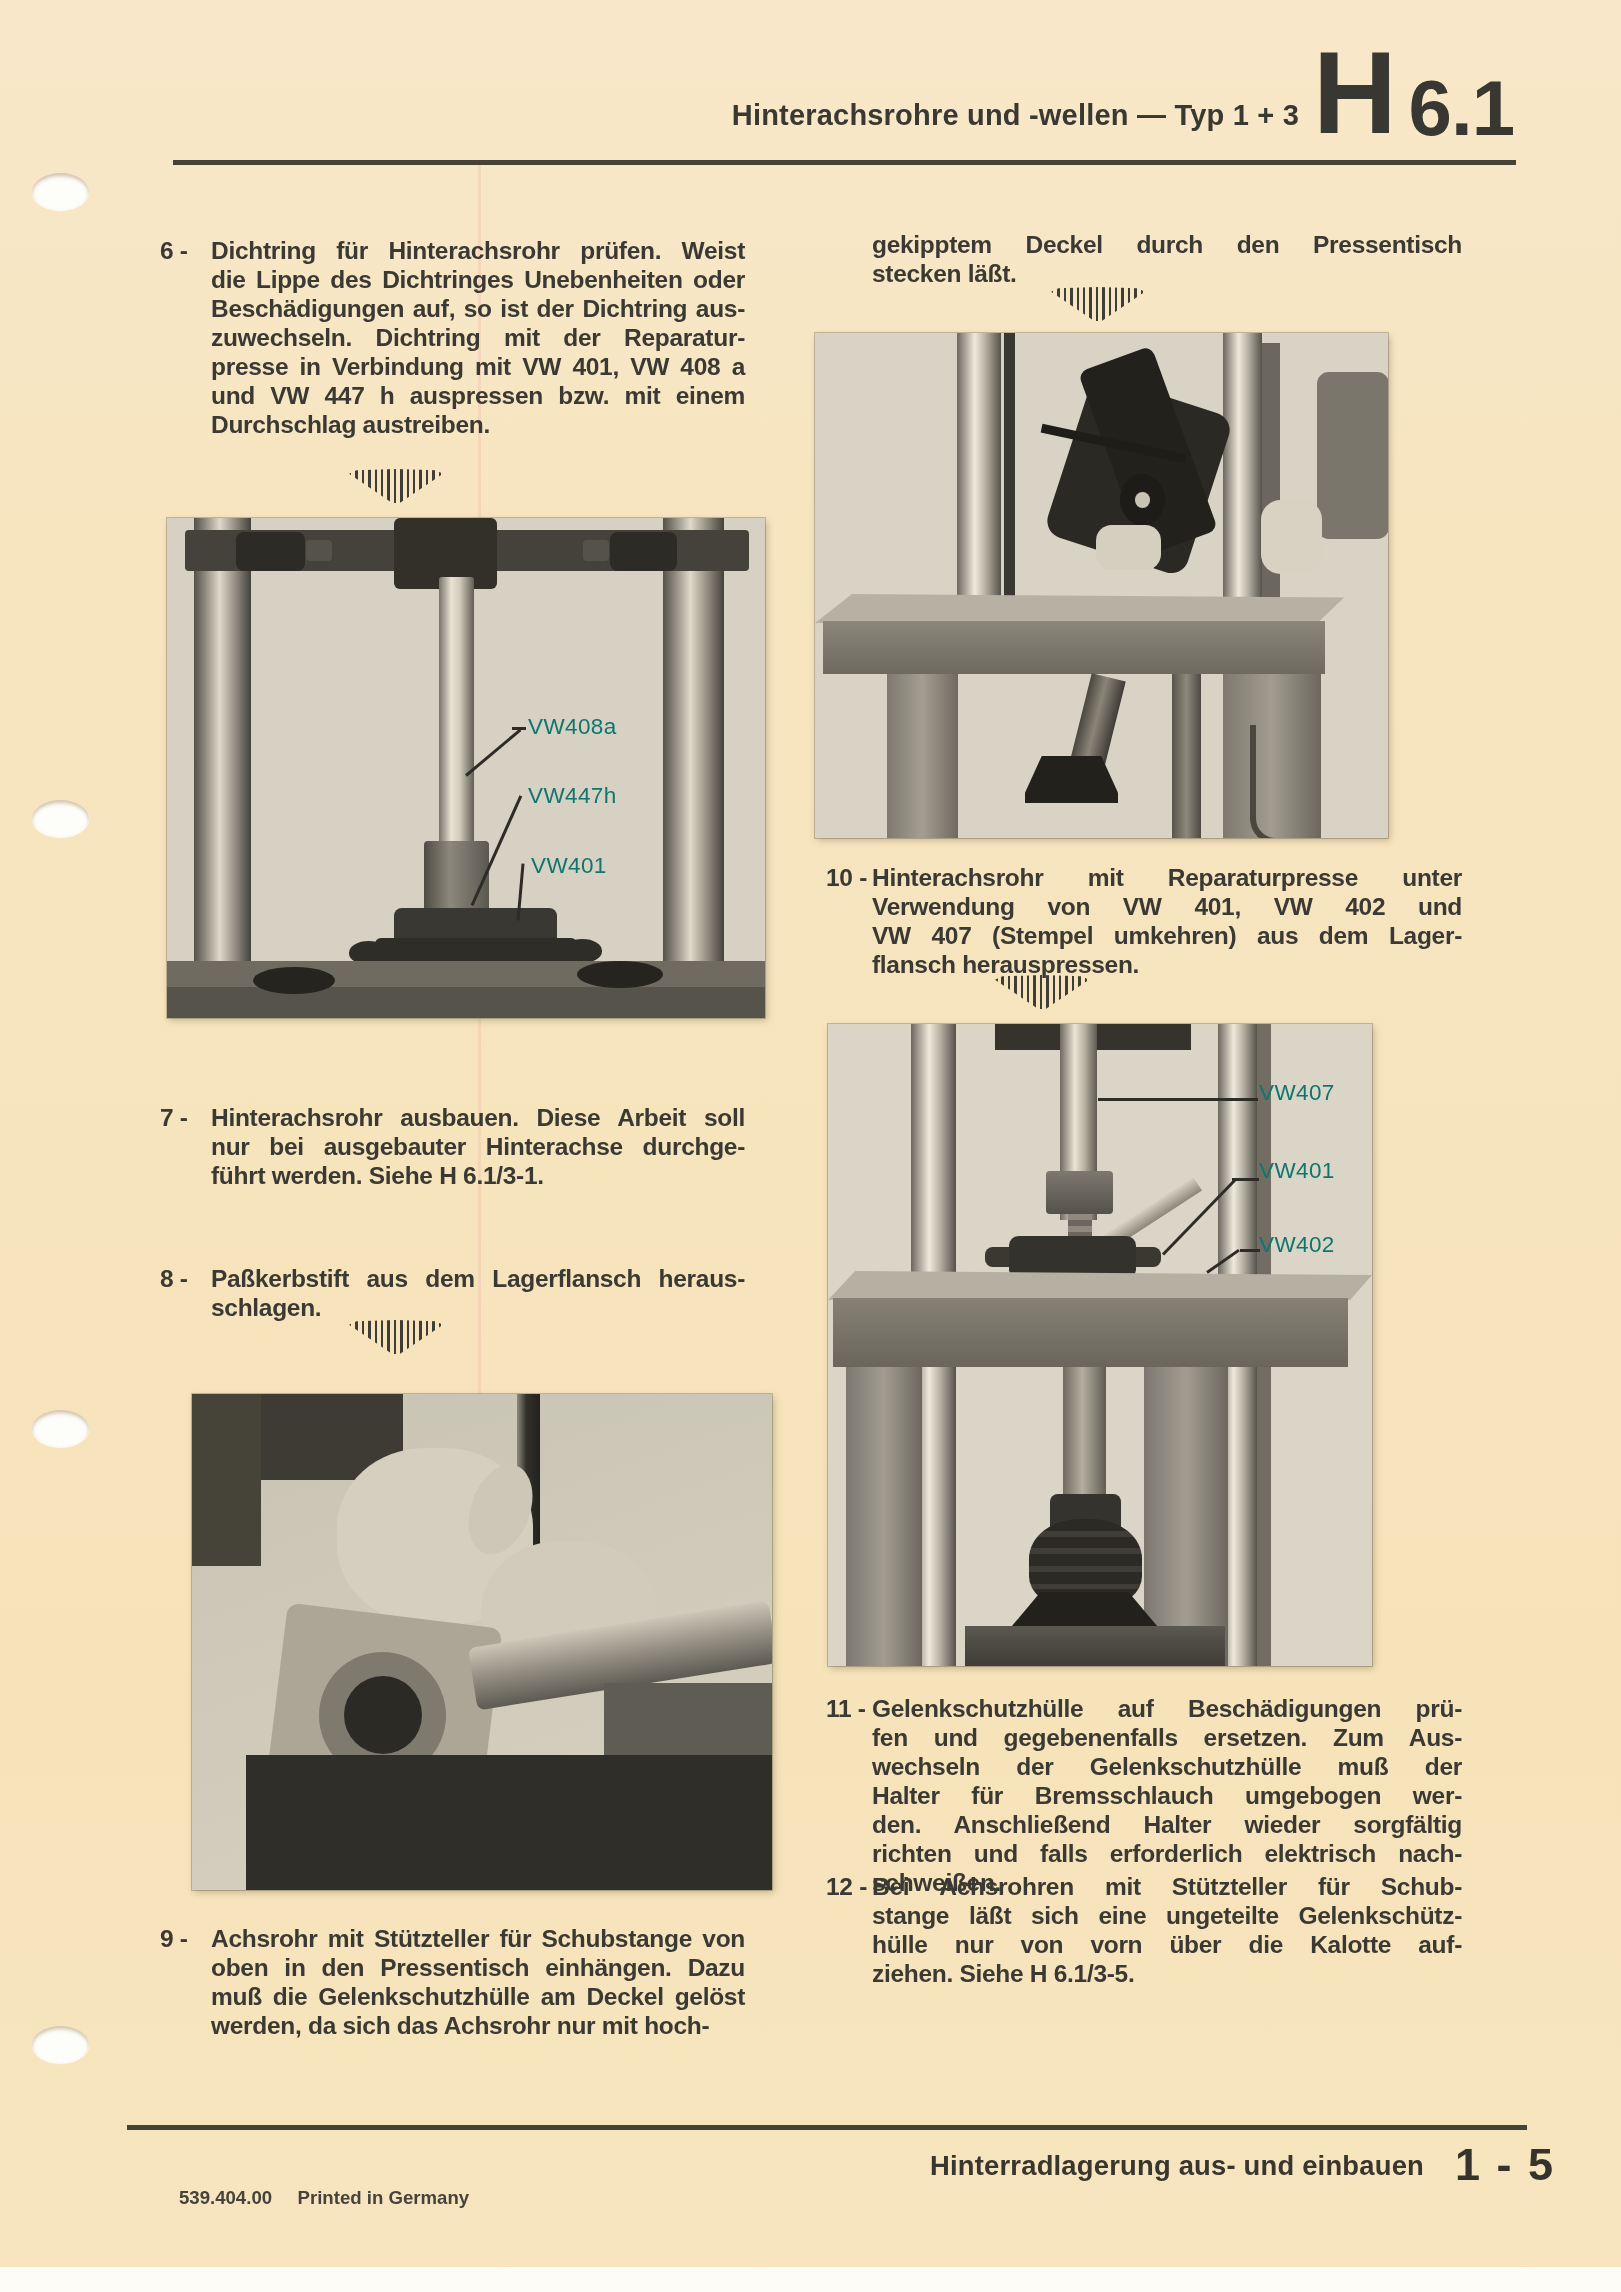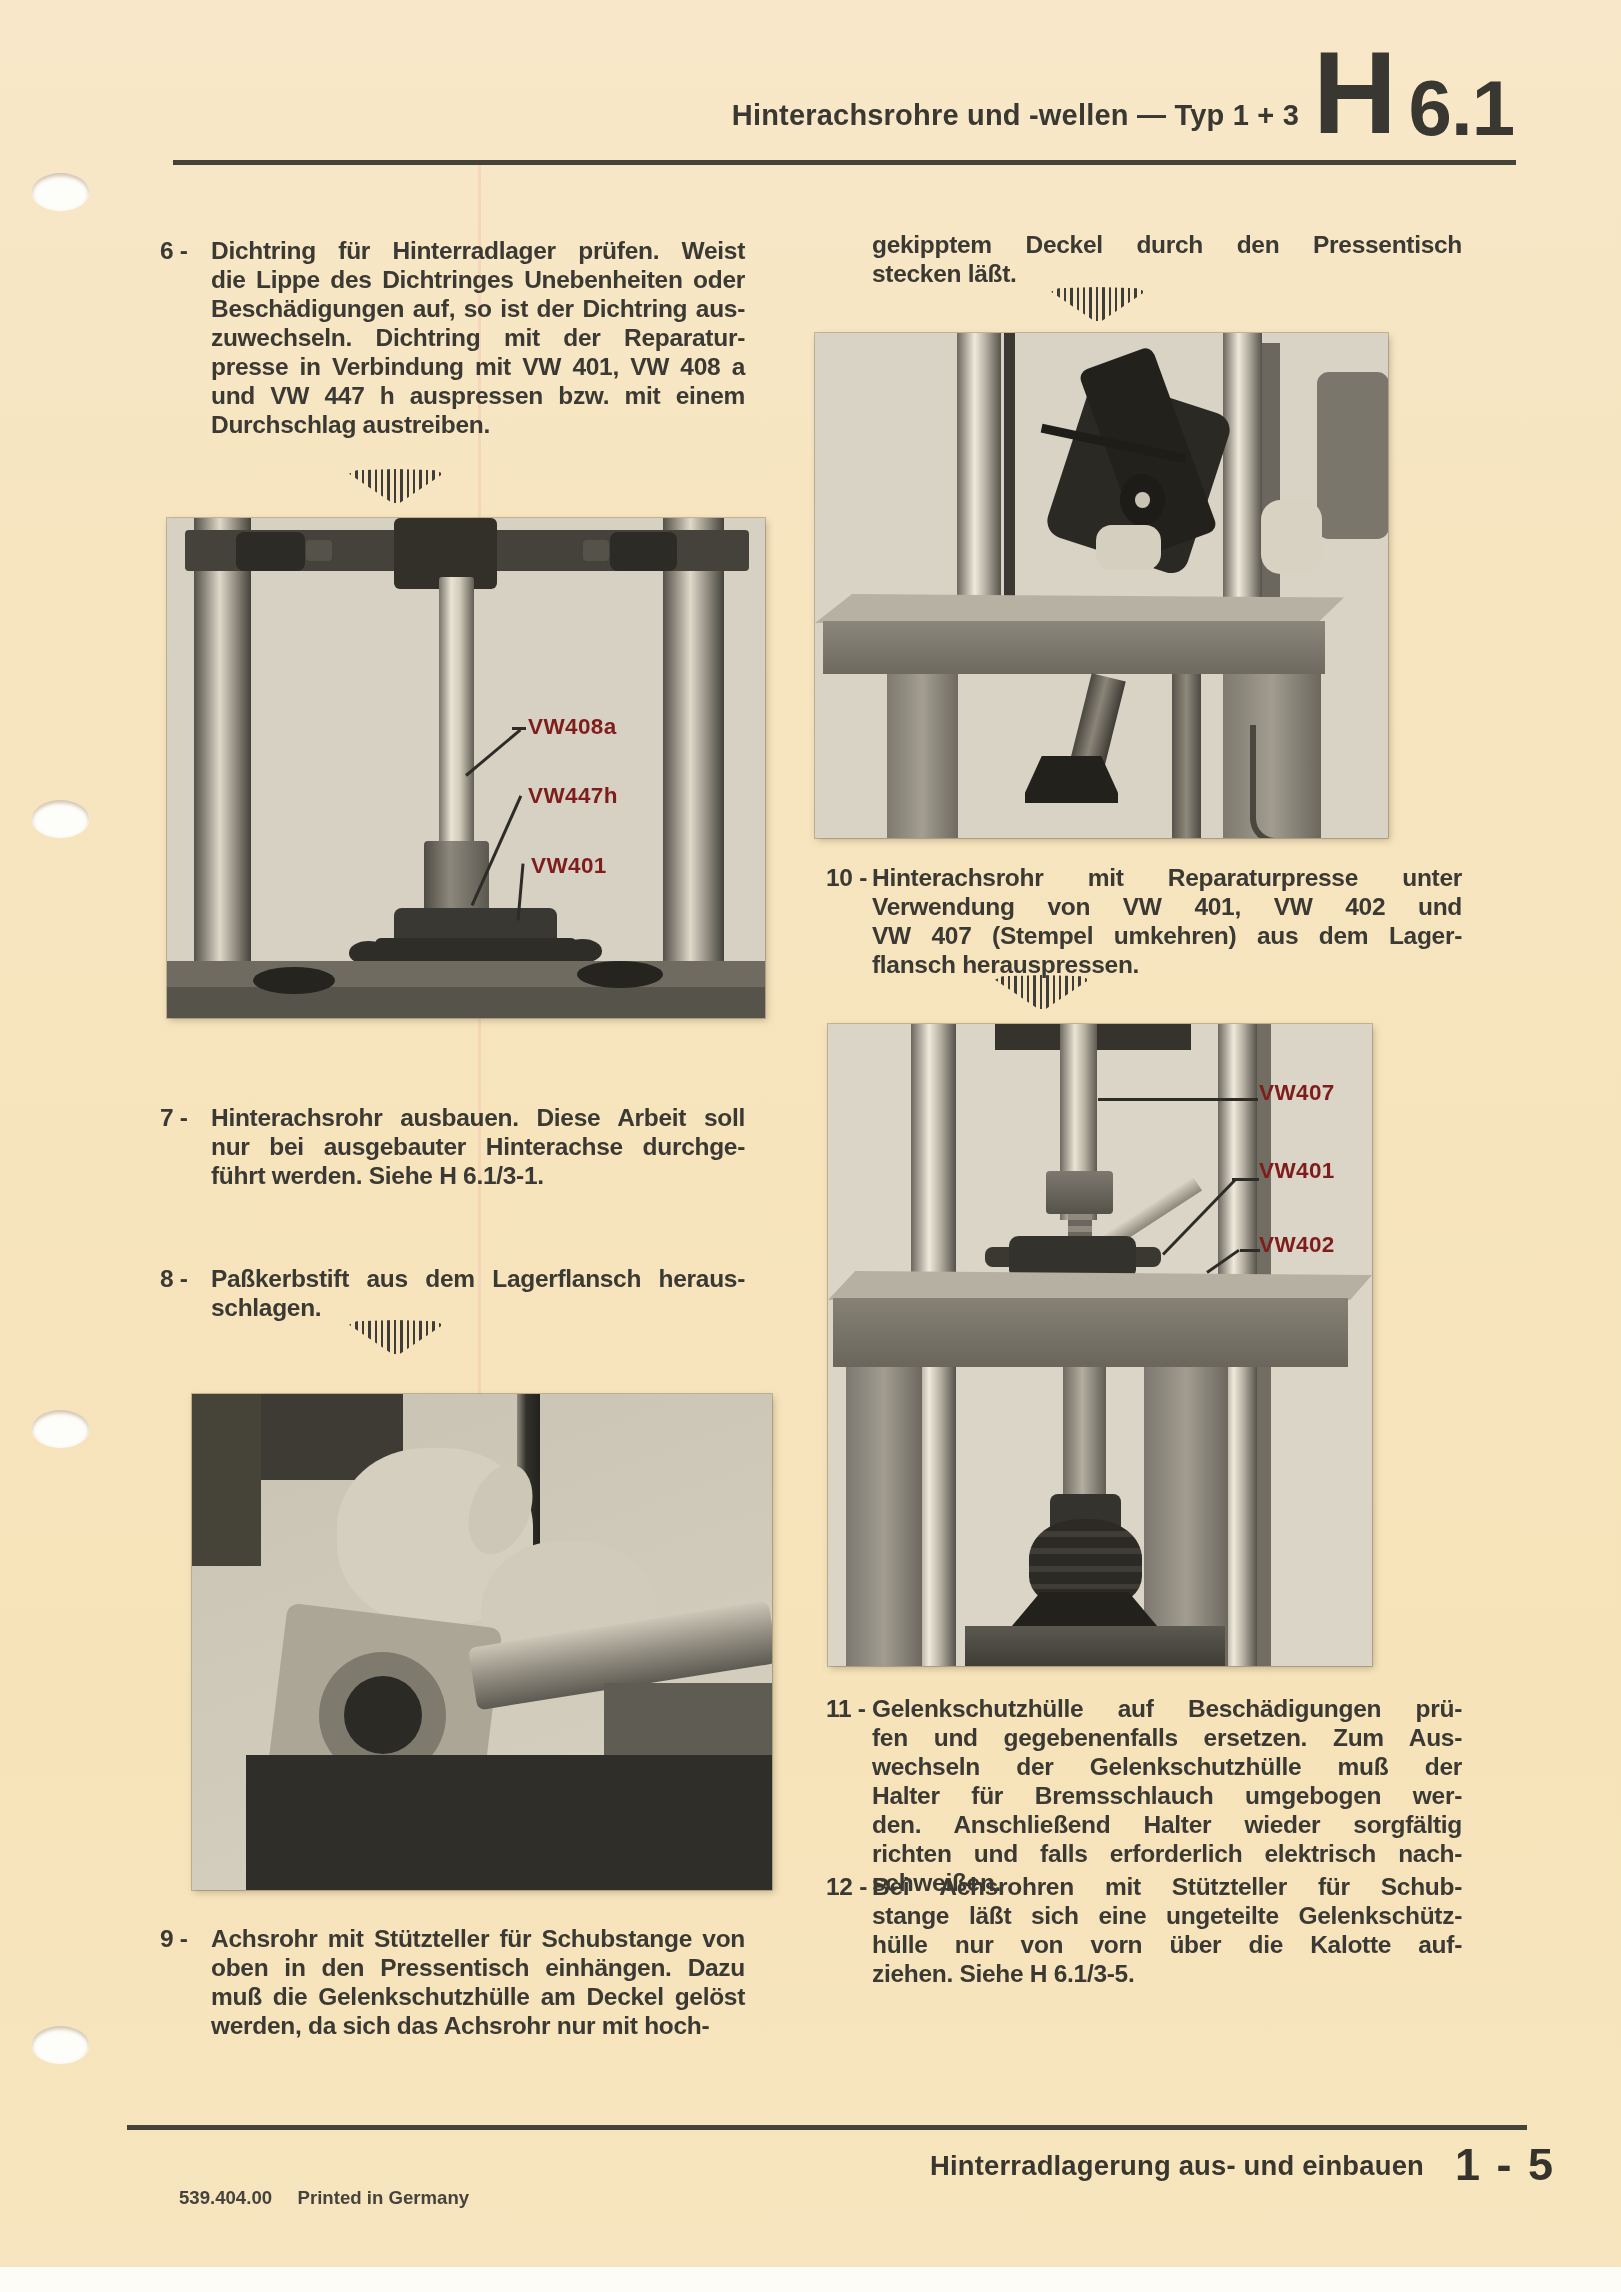--- a/index.html
+++ b/index.html
@@ -25,21 +25,21 @@
   .jline.last{text-align-last:left;}
   
   .tri{position:absolute;width:94px;height:34px;
     background:repeating-linear-gradient(90deg,#3f3d37 0 2.5px,rgba(0,0,0,0) 2.5px 6.4px);
     clip-path:polygon(0 14%,8% 4%,50% 0,92% 4%,100% 14%,54% 100%,46% 100%);}
   
   .photo{position:absolute;overflow:hidden;box-shadow:0 0 0 1px rgba(70,62,48,.28),2px 2.9px 6.9px rgba(100,88,60,.35);}
   .ph{position:absolute;}
   .cyl{background:linear-gradient(90deg,#55524a 0%,#8a857a 18%,#ded9c9 45%,#9a9488 70%,#44423b 100%);}
   .cylb{background:linear-gradient(90deg,#6b675f 0%,#efeadb 40%,#b5b0a3 65%,#55524a 100%);}
-  .plabel{position:absolute;font-size:22.5px;font-weight:700;letter-spacing:0.4px;color:#7f1d1d;white-space:nowrap;}
+  .plabel{position:absolute;font-size:22.5px;font-weight:400;letter-spacing:0.4px;color:#0f766e;white-space:nowrap;}
   .pline{position:absolute;height:2.9px;background:#2e2c27;transform-origin:left center;}
   
   .ftr-caption{position:absolute;font-size:27.4px;font-weight:700;letter-spacing:0.2px;white-space:nowrap;color:#38362f;}
   .ftr-num{position:absolute;font-size:45px;font-weight:700;letter-spacing:2px;color:#35332c;}
   .ftr-imprint{position:absolute;font-size:18.6px;font-weight:600;color:#45433c;white-space:nowrap;}
   .ftr-imprint span{margin-right:25.5px;text-align:center;}
   .bottom-strip{position:absolute;left:0;top:2267px;width:1621px;height:25.5px;background:#fdfcf7;}
   .scanline{position:absolute;left:478px;top:162px;width:2.9px;height:1705px;background:rgba(232,130,150,.15);}
 </style>
 </head>
@@ -57,21 +57,21 @@
   <div class="hdr-title" style="right:322px;top:99px">Hinterachsrohre und -wellen — Typ 1 + 3</div>
   <div class="sec" style="left:1313px;top:47px;height:90px">
     <span class="sec-h">H</span>
     <span class="sec-n">6.1</span>
   </div>
   <div class="rule" style="left:173px;top:160px;width:1343px;height:4.9px"></div>
 
   <div class="para" style="left:160px;top:236px;width:585px">
     <div class="pnum">6 -</div>
     <div class="ptext">
-        <div class="jline">Dichtring für Hinterradlager prüfen. Weist</div>
+        <div class="jline">Dichtring für Hinterachsrohr prüfen. Weist</div>
         <div class="jline">die Lippe des Dichtringes Unebenheiten oder</div>
         <div class="jline">Beschädigungen auf, so ist der Dichtring aus-</div>
         <div class="jline">zuwechseln. Dichtring mit der Reparatur-</div>
         <div class="jline">presse in Verbindung mit VW 401, VW 408 a</div>
         <div class="jline">und VW 447 h auspressen bzw. mit einem</div>
         <div class="jline last">Durchschlag austreiben.</div>
       </div>
   </div>
 
   <div class="tri" style="left:349px;top:469px"></div>

